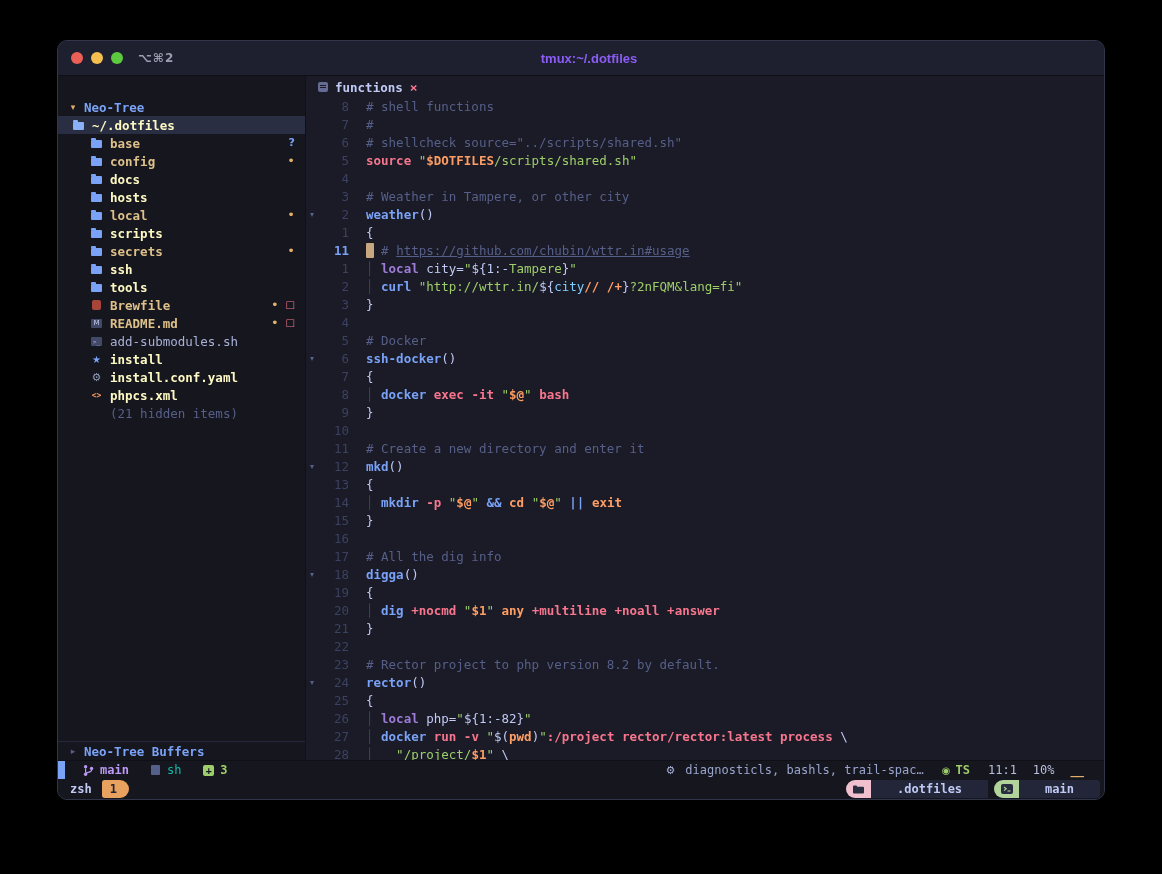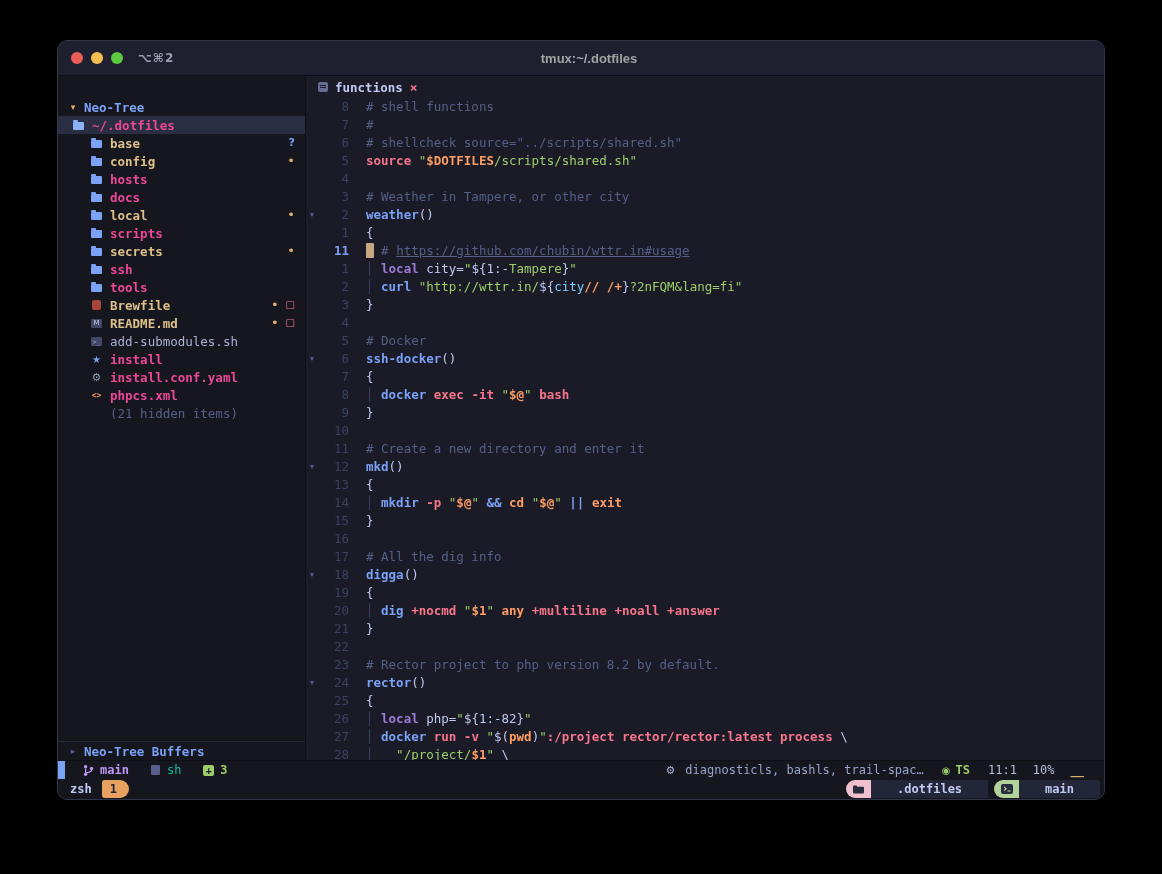--- a/index.html
+++ b/index.html
@@ -10,42 +10,42 @@
           display:flex;flex-direction:column;}
   
   .titlebar{height:34px;flex:none;background:#1e2030;border-bottom:1px solid #0f0f17;
             display:flex;align-items:center;position:relative;}
   .lights{display:flex;gap:8px;padding-left:13px;z-index:2;}
   .light{width:12px;height:12px;border-radius:50%;}
   .light.red{background:#ec5f57;}
   .light.yellow{background:#f5bf4f;}
   .light.green{background:#5cc93f;}
   .shortcut{margin-left:15px;color:#9a9daf;font:bold 12px "DejaVu Sans",sans-serif;letter-spacing:1px;z-index:2;}
-  .wtitle{position:absolute;left:0;right:0;text-align:center;color:#a3a3a3;
+  .wtitle{position:absolute;left:0;right:0;text-align:center;color:#8b5cf6;
           font:bold 13px "Liberation Sans",sans-serif;padding-left:16px;}
   
   .main{flex:1;display:flex;min-height:0;}
   .sidebar{width:248px;flex:none;background:#16161e;border-right:1px solid #0f0f17;
            padding-top:22px;box-sizing:border-box;display:flex;flex-direction:column;
            font-size:12.5px;}
   .tree-row{height:18px;flex:none;display:flex;align-items:center;white-space:pre;}
   .tree-row.sel{background:#292e42;}
   .hdr-label{color:#7aa2f7;font-weight:bold;}
   .chev{color:#e0af68;font-size:9px;width:14px;text-align:center;margin-left:8px;margin-right:4px;
         font-family:"DejaVu Sans",sans-serif;}
   .chev2{color:#565f89;font-size:9px;width:14px;text-align:center;margin-left:8px;margin-right:4px;
         font-family:"DejaVu Sans",sans-serif;}
   .spacer{flex:1;}
   .buffers{height:18px;flex:none;display:flex;align-items:center;border-top:1px solid #24283b;}
   .buffers span.lbl{color:#7aa2f7;font-weight:bold;}
   
   .ti{padding-left:32px;}
   .ti.root{padding-left:14px;}
   .ti .label{font-weight:bold;}
-  .lbl-fg{color:#ec4899;} .lbl-yellow{color:#ddc08a;} .lbl-dim{color:#a9b1d6;font-weight:normal !important;}
+  .lbl-fg{color:#fef9c3;} .lbl-yellow{color:#ddc08a;} .lbl-dim{color:#a9b1d6;font-weight:normal !important;}
   .lbl-comment{color:#565f89;font-weight:normal !important;}
   .badges{margin-left:auto;padding-right:10px;display:flex;gap:7px;align-items:center;}
   .badge{font-family:"DejaVu Sans",sans-serif;font-size:11px;line-height:18px;}
   .b-blue{color:#7aa2f7;font-weight:bold;}
   .b-yellow{color:#e0af68;font-size:13px;}
   .b-pink{color:#f7768e;font-size:10px;}
   
   .icon{width:13px;height:12px;flex:none;margin-right:7px;display:inline-flex;align-items:center;
         justify-content:center;font-family:"DejaVu Sans",sans-serif;}
   .i-folder i,.i-folder-open i{display:block;width:11px;height:8px;background:#7aa2f7;border-radius:1px;
@@ -144,22 +144,22 @@
     <div class="main">
       <div class="sidebar">
         <div class="tree-row">
           <span class="chev">▾</span>
           <span class="hdr-label">Neo-Tree</span>
         </div>
         <div id="tree">
             <div class="tree-row ti root sel"><span class="icon i-folder-open"><i></i></span><span class="label lbl-fg">~/.dotfiles</span><span class="badges"></span></div>
             <div class="tree-row ti"><span class="icon i-folder"><i></i></span><span class="label lbl-yellow">base</span><span class="badges"><span class="badge b-blue">?</span></span></div>
             <div class="tree-row ti"><span class="icon i-folder"><i></i></span><span class="label lbl-yellow">config</span><span class="badges"><span class="badge b-yellow">•</span></span></div>
+            <div class="tree-row ti"><span class="icon i-folder"><i></i></span><span class="label lbl-fg">docs</span><span class="badges"></span></div>
             <div class="tree-row ti"><span class="icon i-folder"><i></i></span><span class="label lbl-fg">hosts</span><span class="badges"></span></div>
-            <div class="tree-row ti"><span class="icon i-folder"><i></i></span><span class="label lbl-fg">docs</span><span class="badges"></span></div>
             <div class="tree-row ti"><span class="icon i-folder"><i></i></span><span class="label lbl-yellow">local</span><span class="badges"><span class="badge b-yellow">•</span></span></div>
             <div class="tree-row ti"><span class="icon i-folder"><i></i></span><span class="label lbl-fg">scripts</span><span class="badges"></span></div>
             <div class="tree-row ti"><span class="icon i-folder"><i></i></span><span class="label lbl-yellow">secrets</span><span class="badges"><span class="badge b-yellow">•</span></span></div>
             <div class="tree-row ti"><span class="icon i-folder"><i></i></span><span class="label lbl-fg">ssh</span><span class="badges"></span></div>
             <div class="tree-row ti"><span class="icon i-folder"><i></i></span><span class="label lbl-fg">tools</span><span class="badges"></span></div>
             <div class="tree-row ti"><span class="icon i-beer"><i></i></span><span class="label lbl-yellow">Brewfile</span><span class="badges"><span class="badge b-yellow">•</span><span class="badge b-pink">□</span></span></div>
             <div class="tree-row ti"><span class="icon i-markdown"></span><span class="label lbl-yellow">README.md</span><span class="badges"><span class="badge b-yellow">•</span><span class="badge b-pink">□</span></span></div>
             <div class="tree-row ti"><span class="icon i-script"></span><span class="label lbl-dim">add-submodules.sh</span><span class="badges"></span></div>
             <div class="tree-row ti"><span class="icon i-star"></span><span class="label lbl-fg">install</span><span class="badges"></span></div>
             <div class="tree-row ti"><span class="icon i-gear"></span><span class="label lbl-fg">install.conf.yaml</span><span class="badges"></span></div>

